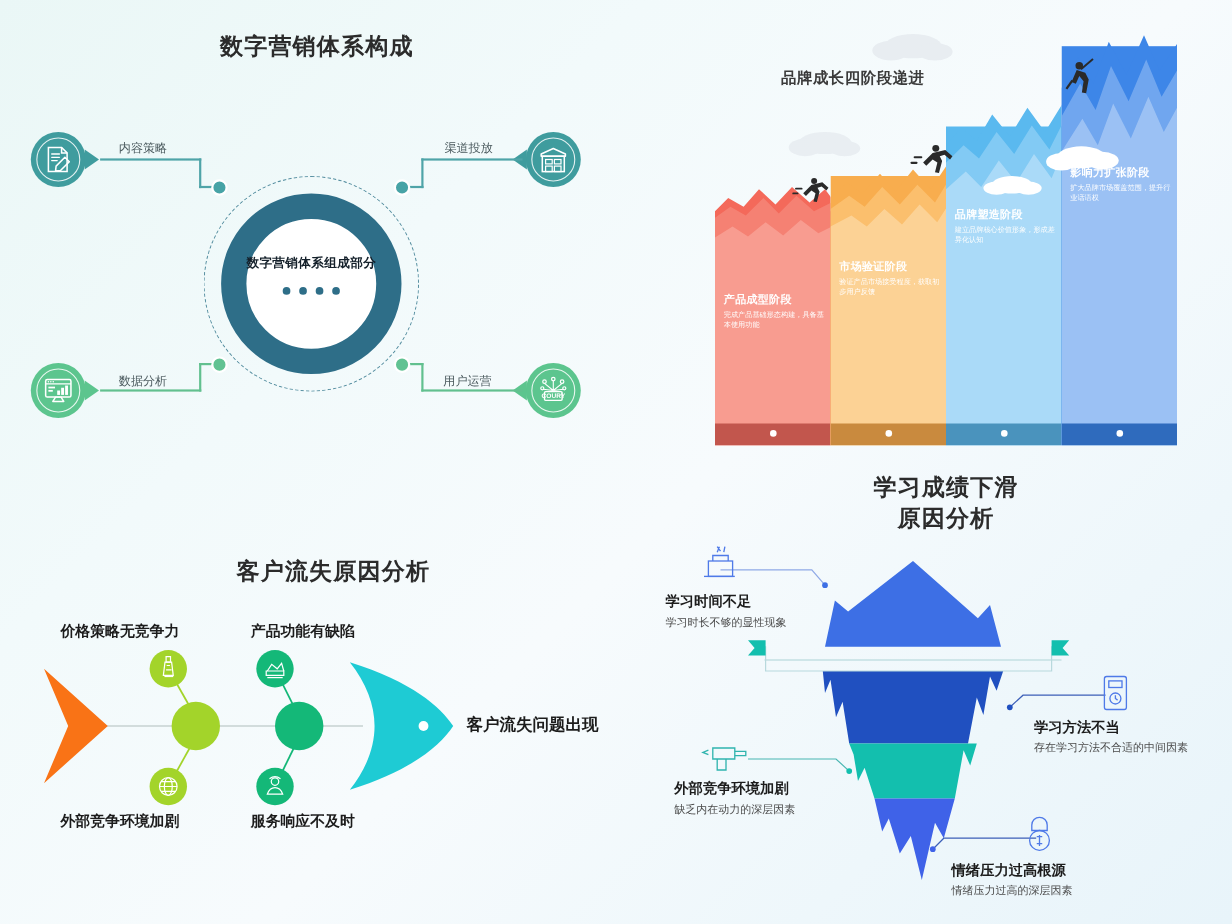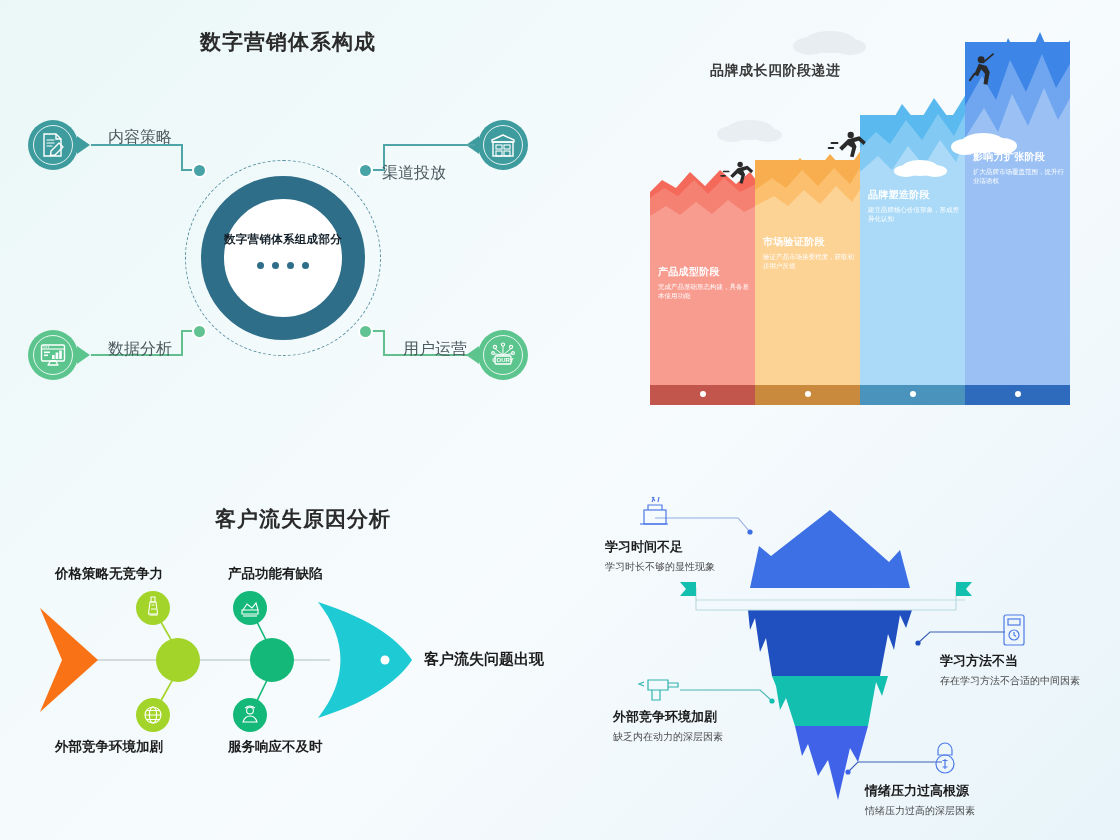--- a/index.html
+++ b/index.html
@@ -52,21 +52,21 @@
   .node.teal .tail{border-left:13px solid #3f9c9e;}
   .node.green .tail{border-left:13px solid #5cc58e;}
   .node.right .tail{border-left:none;border-right:13px solid #3f9c9e;}
   .node.right.green .tail{border-right:13px solid #5cc58e;}
   .conn-line{position:absolute;background:#4fa4a8;}
   .conn-line.g{background:#62c08f;}
   .dotnode{position:absolute;width:15px;height:15px;border-radius:50%;
     border:2px solid #ffffff;box-sizing:border-box;}
   .dotnode.teal{background:#47a3a6;}
   .dotnode.green{background:#61c292;}
-  .branch-label{position:absolute;font-size:16px;color:#4b5a5e;white-space:nowrap;}
+  .branch-label{position:absolute;font-size:11px;color:#4b5a5e;white-space:nowrap;}
 
   
   #panel-mountain{left:600px;top:0;width:520px;height:420px;}
   #p2-title{position:absolute;left:110px;top:62px;}
   .mtn-wrap{position:absolute;left:50px;top:20px;width:420px;height:385px;}
   .mtn-stage-text{position:absolute;color:#ffffff;}
   .mtn-stage-text .h{font-size:10px;font-weight:bold;letter-spacing:.3px;white-space:nowrap;}
   .mtn-stage-text .d{font-size:6.5px;line-height:1.45;margin-top:3px;opacity:.97;}
   .mtn-dot{position:absolute;width:6px;height:6px;border-radius:50%;background:#ffffff;}
 
@@ -126,21 +126,21 @@
         <rect x="7" y="14" width="6" height="4" fill="none" stroke="#ffffff" stroke-width="1.1"></rect>
         <rect x="15" y="14" width="6" height="4" fill="none" stroke="#ffffff" stroke-width="1.1"></rect>
         <rect x="7" y="20" width="6" height="5" fill="none" stroke="#ffffff" stroke-width="1.1"></rect>
         <rect x="15" y="20" width="6" height="5" fill="none" stroke="#ffffff" stroke-width="1.1"></rect>
       </svg>
     </div>
     <div class="conn-line" style="left:383px;top:144px;width:92px;height:2px;"></div>
     <div class="conn-line" style="left:383px;top:144px;width:2px;height:27px;"></div>
     <div class="conn-line" style="left:369px;top:169px;width:16px;height:2px;"></div>
     <div class="dotnode teal" style="left:358px;top:163px;"></div>
-    <div class="branch-label" style="left:382px;top:127px;margin-top:36px;">渠道投放</div>
+    <div class="branch-label" style="left:404px;top:127px;">渠道投放</div>
 
     <div class="node green" style="left:28px;top:330px;">
       <div class="ring"></div>
       <div class="tail" style="right:-12px;top:16px;"></div>
       <svg width="28" height="28" viewBox="0 0 28 28">
         <rect x="2.5" y="4" width="23" height="16" rx="1.5" fill="none" stroke="#ffffff" stroke-width="1.4"></rect>
         <path d="M2.5 8 h23" stroke="#ffffff" stroke-width="1.1"></path>
         <circle cx="5" cy="6" r=".7" fill="#ffffff"></circle>
           <circle cx="7.2" cy="6" r=".7" fill="#ffffff"></circle>
           <circle cx="9.4" cy="6" r=".7" fill="#ffffff"></circle>
@@ -350,20 +350,24 @@
     </svg>
 
     <div class="fish-cause" style="left:55px;top:135px;">价格策略无竞争力</div>
     <div class="fish-cause" style="left:55px;top:308px;">外部竞争环境加剧</div>
     <div class="fish-cause" style="left:228px;top:135px;font-family:Liberation Mono, monospace;">产品功能有缺陷</div>
     <div class="fish-cause" style="left:228px;top:308px;">服务响应不及时</div>
     <div class="fish-result" style="left:424px;top:220px;">客户流失问题出现</div>
   </div>
 
   <div class="panel" id="panel-ice">
+    <div class="title-main" id="p4-title">
+      <span>学习成绩下滑</span>
+      <span>原因分析</span>
+    </div>
 
     <svg width="520" height="430" viewBox="0 0 520 430" style="position:absolute;left:0;top:0;">
 
       <polygon points="230,100 171,146 159,136 150,178 310,178 300,140 289,152 230,100" fill="#3d6fe5"></polygon>
 
       <line x1="95" y1="190" x2="365" y2="190" stroke="#cfe6e9" stroke-width="1.6"></line>
 
       <polygon points="148,200 312,200 306,218 300,205 294,240 288,224 280,266 172,266 166,228 160,242 155,208 150,220" fill="#2050c0"></polygon>
 
       <polygon points="172,266 288,266 282,286 276,272 268,316 195,316 186,288 180,300 176,276" fill="#13bfae"></polygon>

